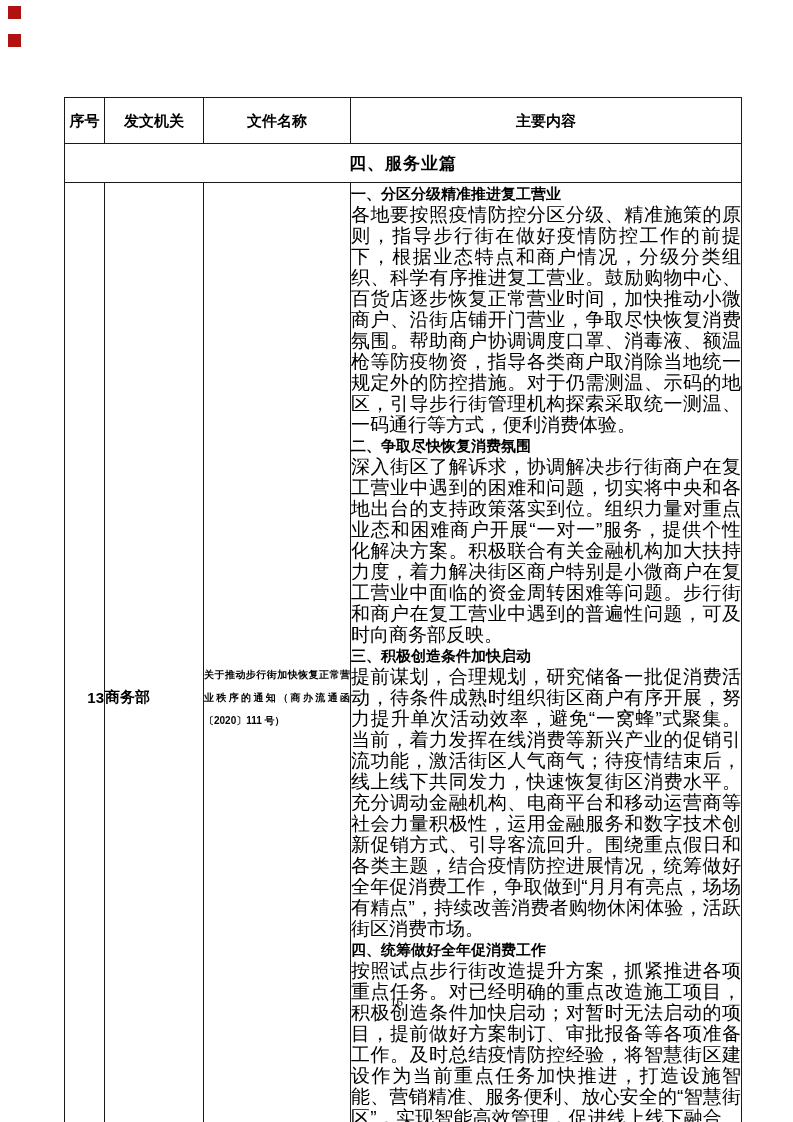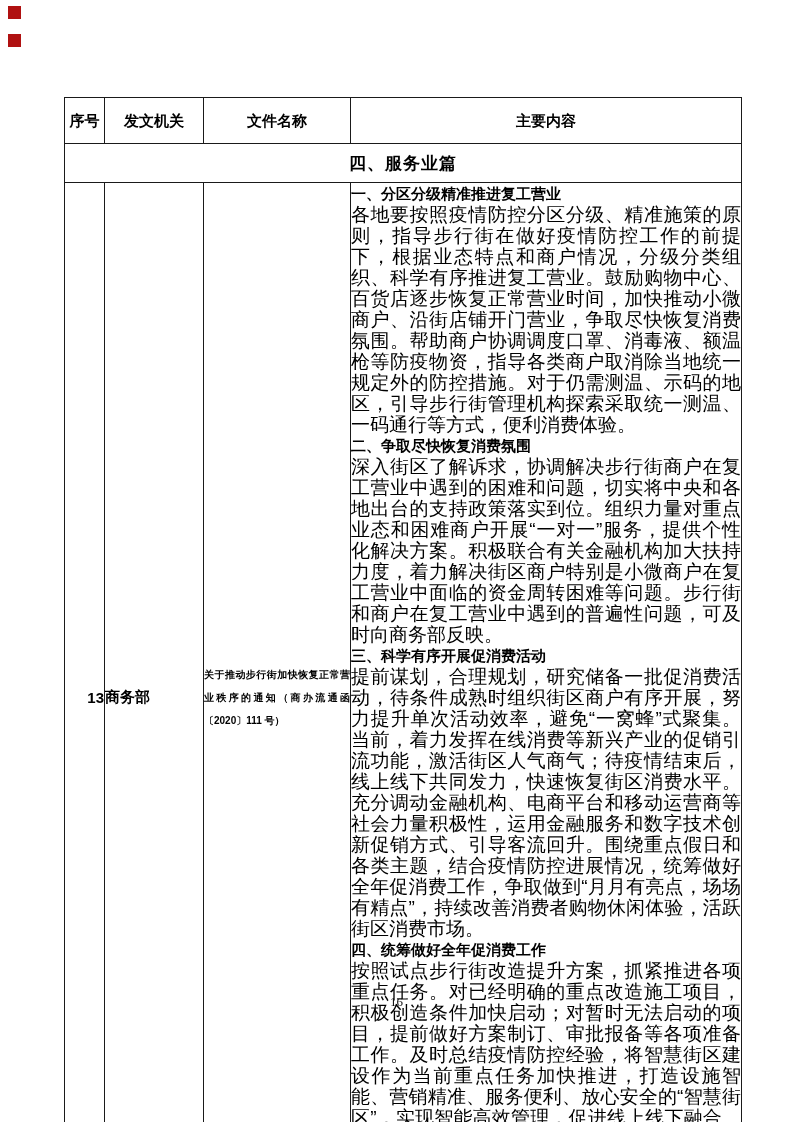--- a/index.html
+++ b/index.html
@@ -84,21 +84,21 @@
     <td class="cell-content">
       <div class="sec">
         <div class="sec-h">一、分区分级精准推进复工营业</div>
         <div class="sec-b">各地要按照疫情防控分区分级、精准施策的原则，指导步行街在做好疫情防控工作的前提下，根据业态特点和商户情况，分级分类组织、科学有序推进复工营业。鼓励购物中心、百货店逐步恢复正常营业时间，加快推动小微商户、沿街店铺开门营业，争取尽快恢复消费氛围。帮助商户协调调度口罩、消毒液、额温枪等防疫物资，指导各类商户取消除当地统一规定外的防控措施。对于仍需测温、示码的地区，引导步行街管理机构探索采取统一测温、一码通行等方式，便利消费体验。</div>
       </div>
       <div class="sec">
         <div class="sec-h">二、争取尽快恢复消费氛围</div>
         <div class="sec-b">深入街区了解诉求，协调解决步行街商户在复工营业中遇到的困难和问题，切实将中央和各地出台的支持政策落实到位。组织力量对重点业态和困难商户开展“一对一”服务，提供个性化解决方案。积极联合有关金融机构加大扶持力度，着力解决街区商户特别是小微商户在复工营业中面临的资金周转困难等问题。步行街和商户在复工营业中遇到的普遍性问题，可及时向商务部反映。</div>
       </div>
       <div class="sec">
-        <div class="sec-h">三、科学有序开展促消费活动</div>
+        <div class="sec-h">三、积极创造条件加快启动</div>
         <div class="sec-b">提前谋划，合理规划，研究储备一批促消费活动，待条件成熟时组织街区商户有序开展，努力提升单次活动效率，避免“一窝蜂”式聚集。当前，着力发挥在线消费等新兴产业的促销引流功能，激活街区人气商气；待疫情结束后，线上线下共同发力，快速恢复街区消费水平。充分调动金融机构、电商平台和移动运营商等社会力量积极性，运用金融服务和数字技术创新促销方式、引导客流回升。围绕重点假日和各类主题，结合疫情防控进展情况，统筹做好全年促消费工作，争取做到“月月有亮点，场场有精点”，持续改善消费者购物休闲体验，活跃街区消费市场。</div>
       </div>
       <div class="sec">
         <div class="sec-h">四、统筹做好全年促消费工作</div>
         <div class="sec-b">按照试点步行街改造提升方案，抓紧推进各项重点任务。对已经明确的重点改造施工项目，积极创造条件加快启动；对暂时无法启动的项目，提前做好方案制订、审批报备等各项准备工作。及时总结疫情防控经验，将智慧街区建设作为当前重点任务加快推进，打造设施智能、营销精准、服务便利、放心安全的“智慧街区”，实现智能高效管理，促进线上线下融合。以疫情应对为契机，加快调整街区业态布局，协调解决步行街商户在复工营业中遇到的困难和问题、社会资本对接，完善街区业态结构，提升消费品质。</div>
       </div>
     </td>
   </tr>
 </tbody>
   </table>

